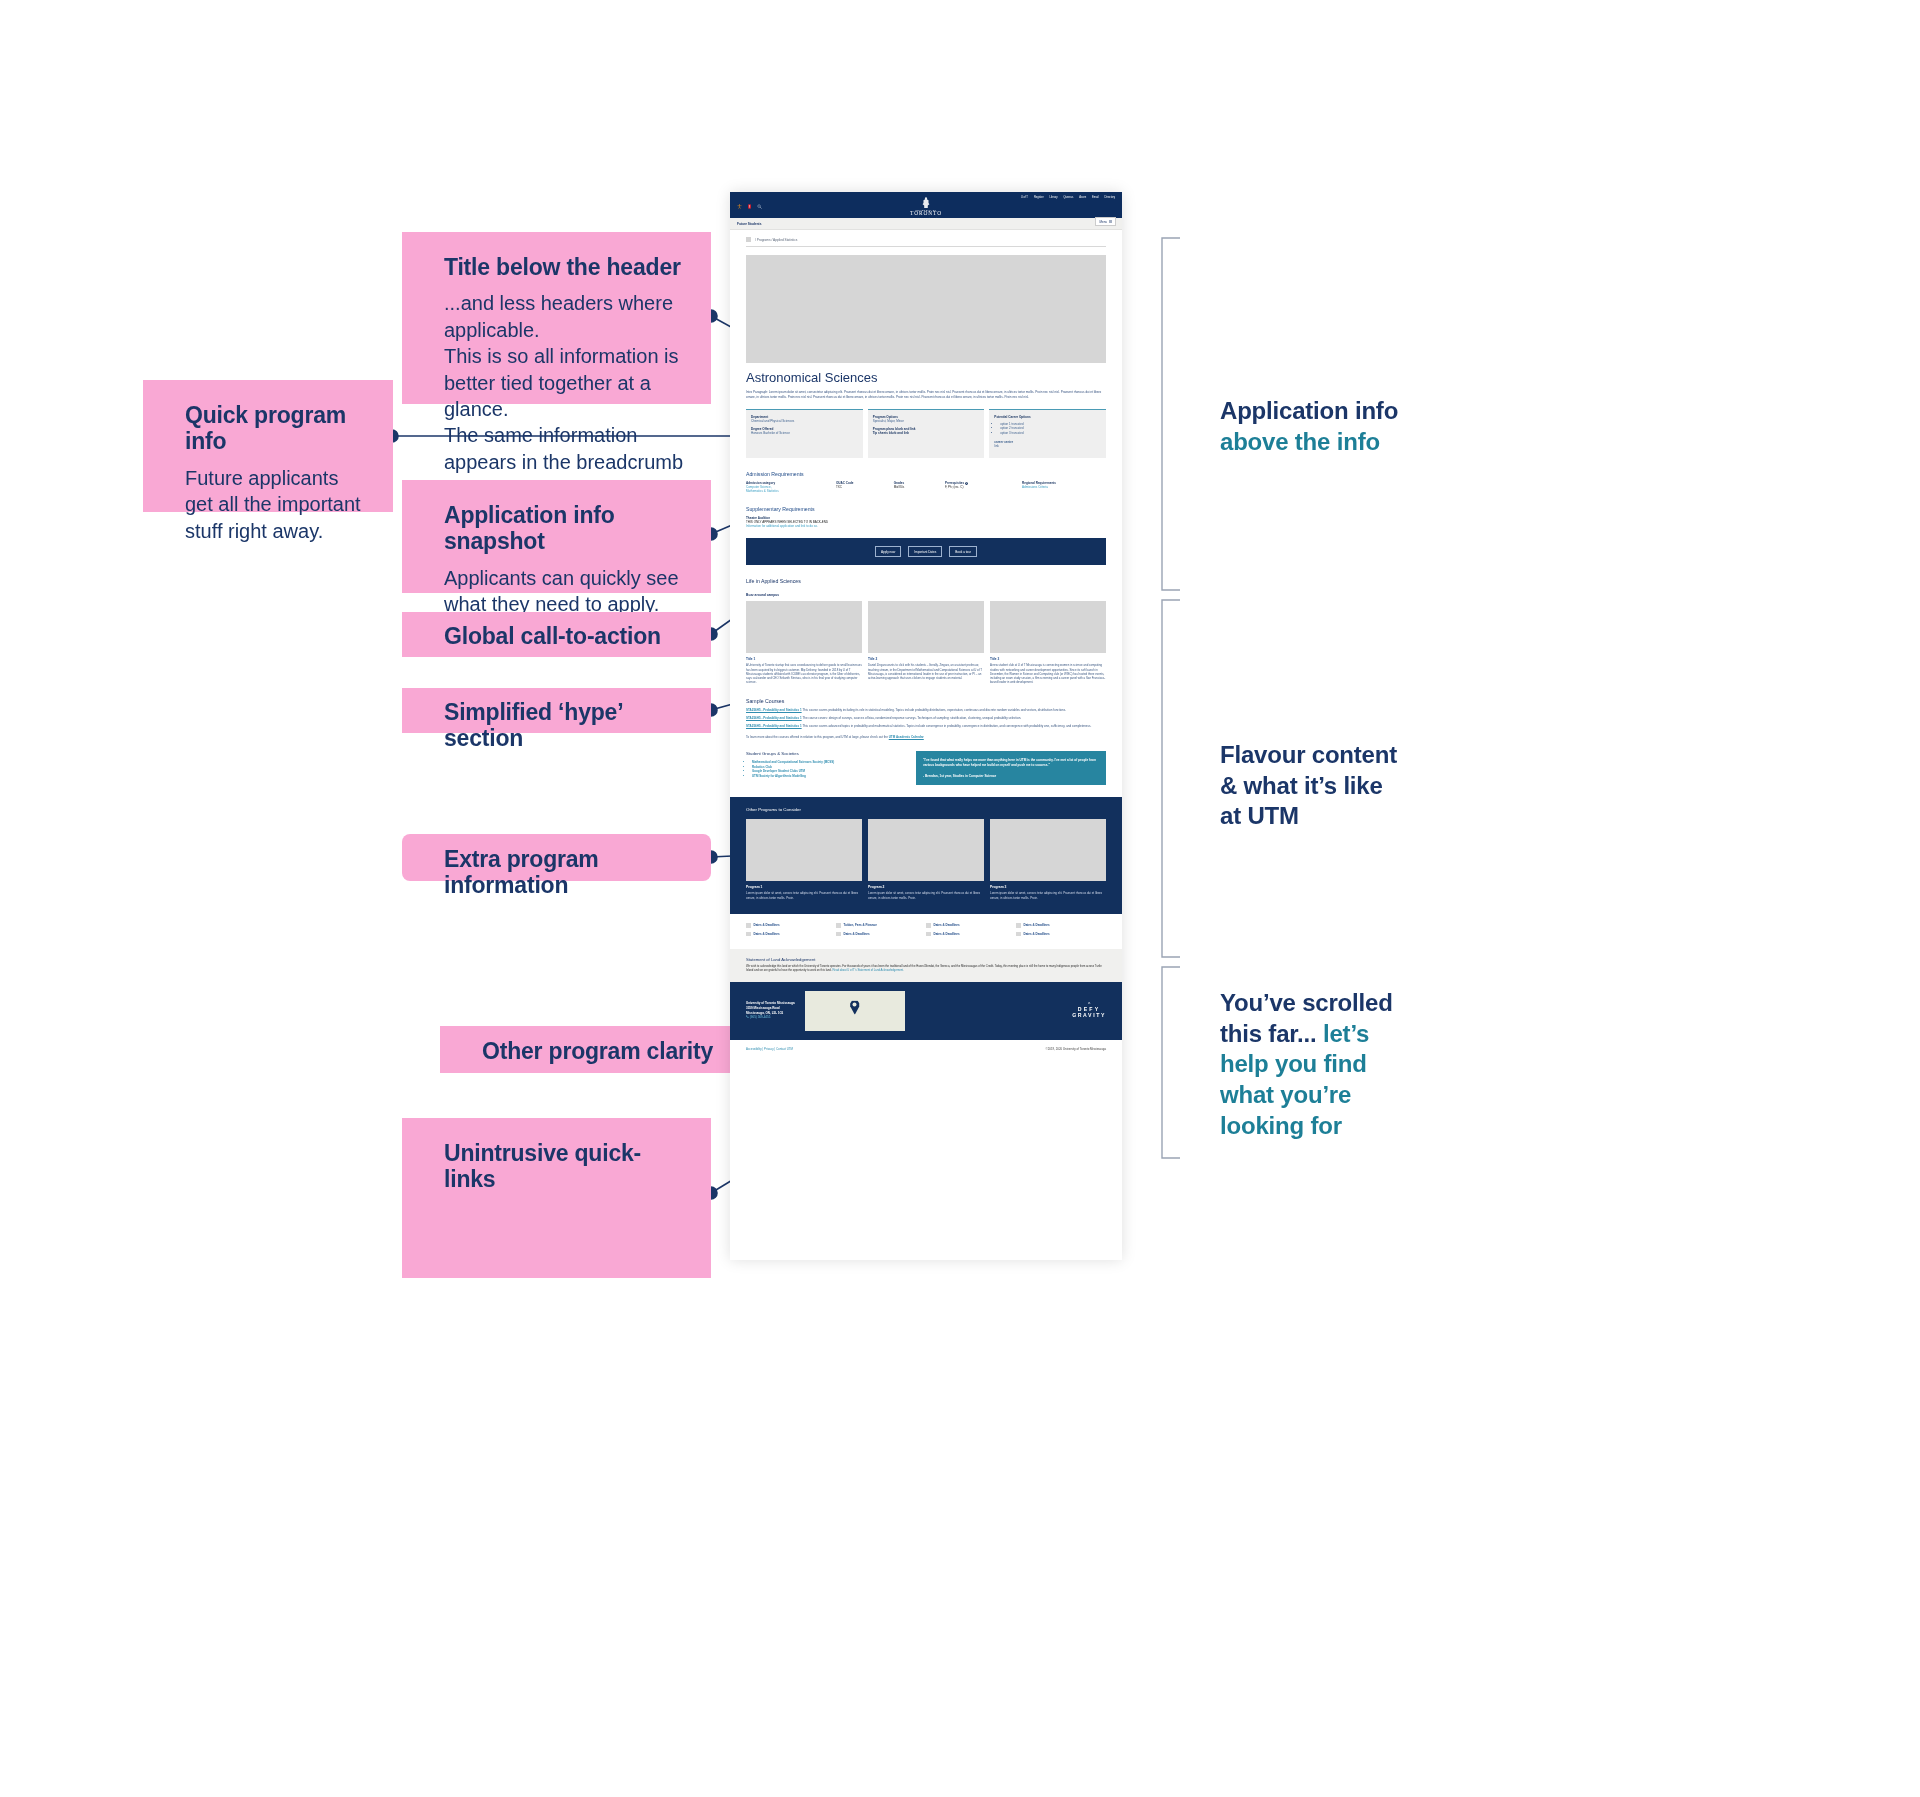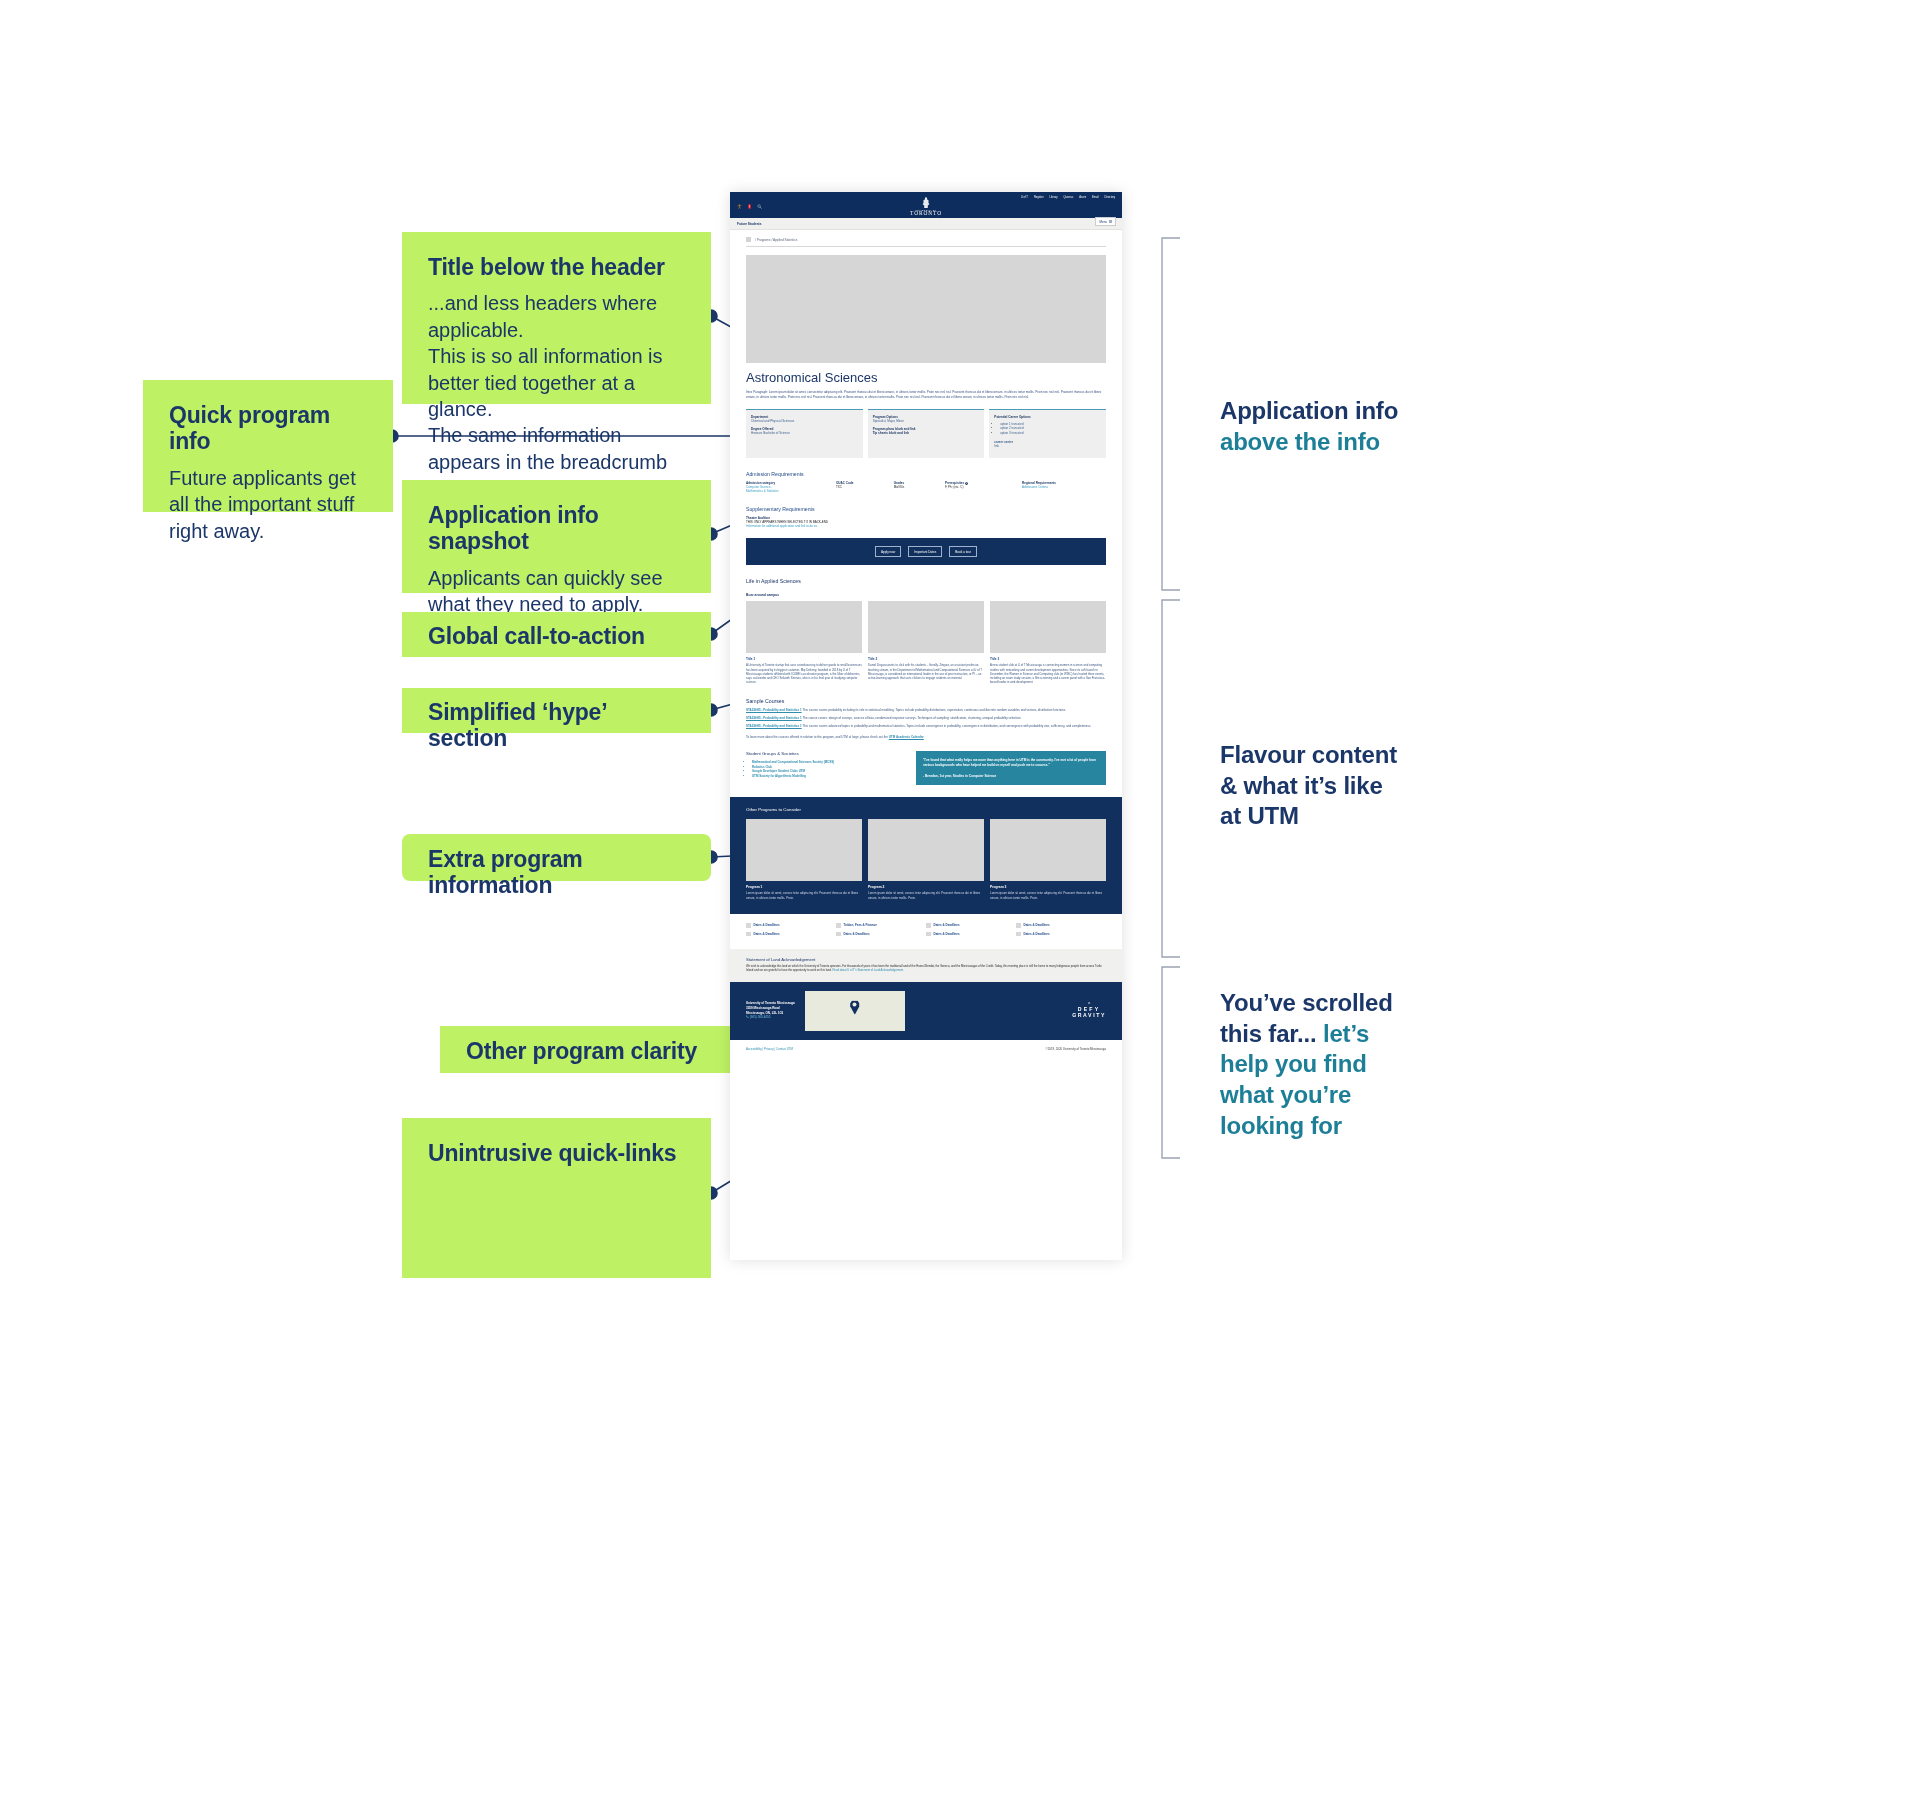--- a/index.html
+++ b/index.html
@@ -6,22 +6,22 @@
   body {
     width: 1920px; height: 1797px;
     background: #ffffff;
     font-family: "Liberation Sans", sans-serif;
     position: relative;
     overflow: hidden;
   }
   
   .anno {
     position: absolute;
-    background: #bef264;
-    padding: 22px 26px 24px 26px;
+    background: #f9a8d4;
+    padding: 22px 26px 24px 42px;
   }
   .anno-title {
     color: #1b3668;
     font-weight: bold;
     font-size: 23px;
     letter-spacing: -0.2px;
     line-height: 1.15;
   }
   .anno-body {
     color: #1b3668;

